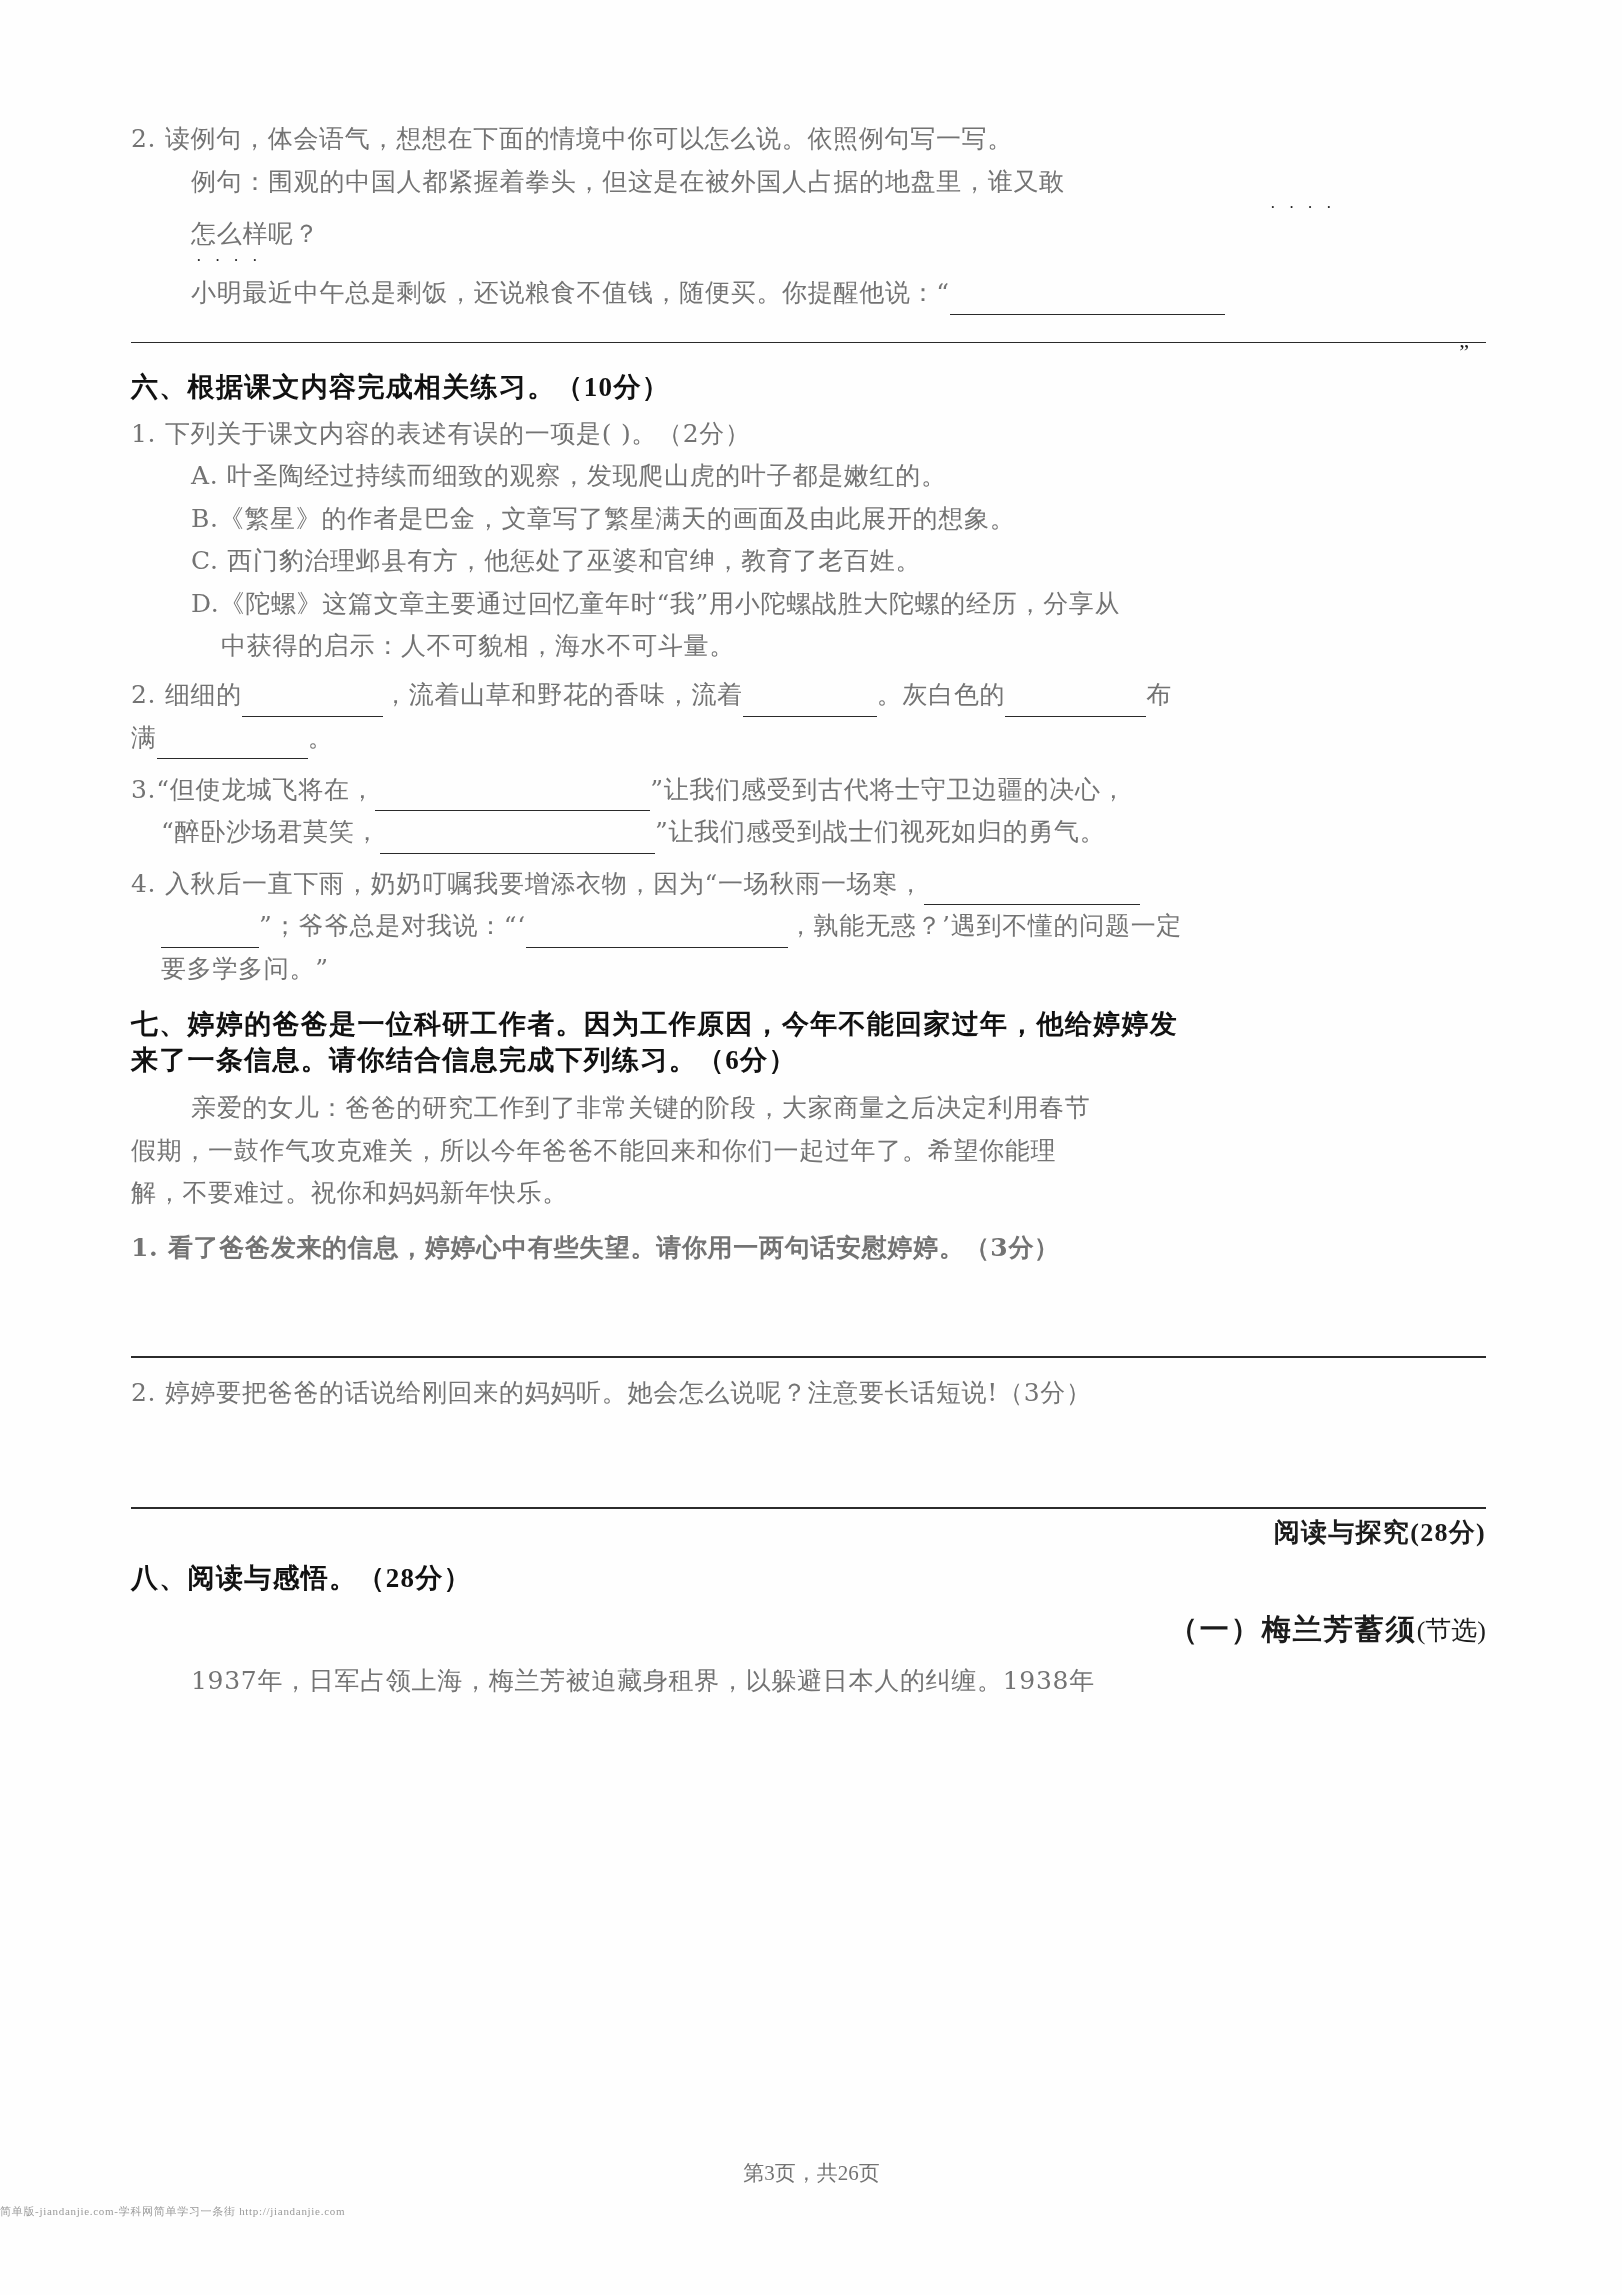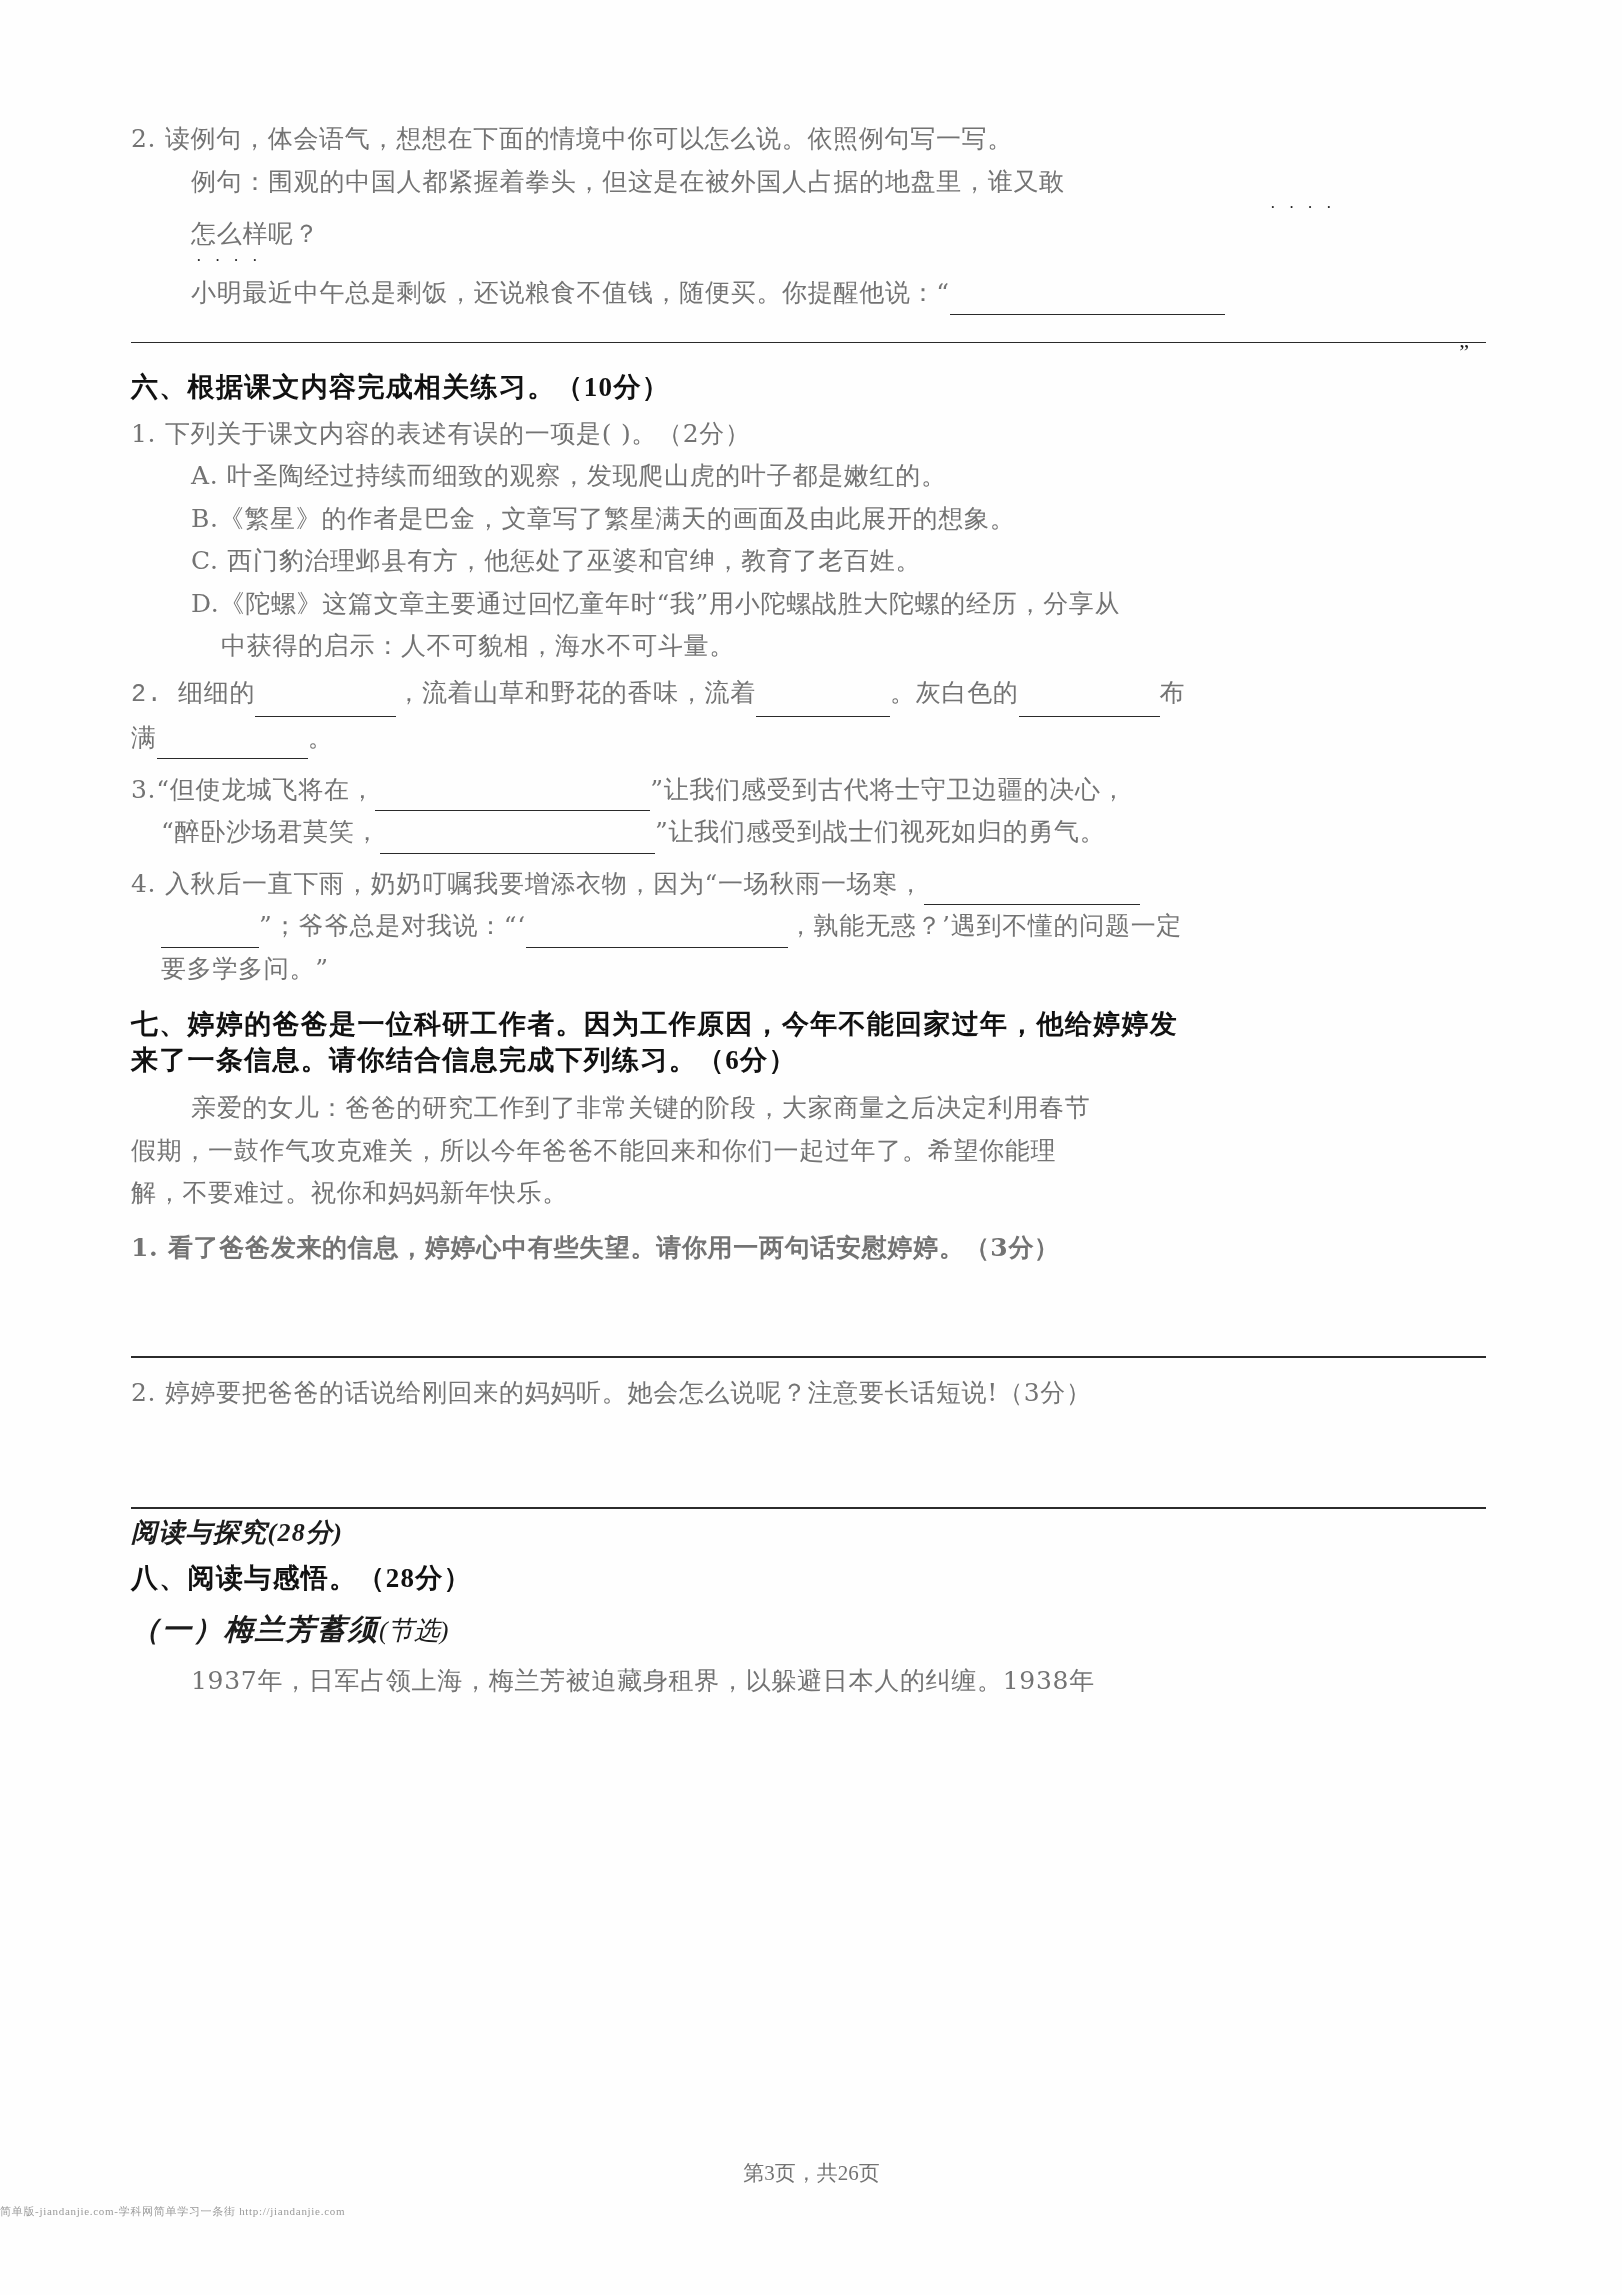--- a/index.html
+++ b/index.html
@@ -70,21 +70,21 @@
     height: 48px;
   }
   .dotrow {
     letter-spacing: 13px;
     font-size: 17px;
     line-height: 0.6;
     padding-left: 2.6px;
     color: #222;
   }
 
-  .center { text-align: left; font-style: italic; }
+  .center { text-align: right; }
   .section-title {
     font-weight: bold;
     font-size: 26px;
     letter-spacing: 1.3px;
   }
   .title-big {
     font-weight: bold;
     font-size: 29px;
     letter-spacing: 2px;
   }
@@ -144,21 +144,21 @@
       <div class="bold">六、根据课文内容完成相关练习。（10分）</div>
 
       <div class="line hand" style="margin-top:7.9px;">1. 下列关于课文内容的表述有误的一项是(        )。（2分）</div>
 
       <div class="hand indent2">A. 叶圣陶经过持续而细致的观察，发现爬山虎的叶子都是嫩红的。</div>
       <div class="hand indent2">B.《繁星》的作者是巴金，文章写了繁星满天的画面及由此展开的想象。</div>
       <div class="hand indent2">C. 西门豹治理邺县有方，他惩处了巫婆和官绅，教育了老百姓。</div>
       <div class="hand indent2">D.《陀螺》这篇文章主要通过回忆童年时“我”用小陀螺战胜大陀螺的经历，分享从</div>
       <div class="hand indent3">中获得的启示：人不可貌相，海水不可斗量。</div>
 
-      <div class="hand" style="margin-top:6.5px;font-family:Liberation Mono, monospace;">
+      <div class="hand" style="margin-top:6.5px;">
         <span>2. 细细的</span><span class="ul" style="width:141px;"></span><span>，流着山草和野花的香味，流着</span><span class="ul" style="width:134px;"></span><span>。灰白色的</span><span class="ul" style="width:141px;"></span><span>布</span>
       </div>
       <div class="hand">
         <span>满</span><span class="ul" style="width:151px;"></span><span>。</span>
       </div>
 
       <div class="hand" style="margin-top:9.2px;">
         <span>3.“但使龙城飞将在，</span><span class="ul" style="width:275px;"></span><span>”让我们感受到古代将士守卫边疆的决心，</span>
       </div>
       <div class="hand indent1">

